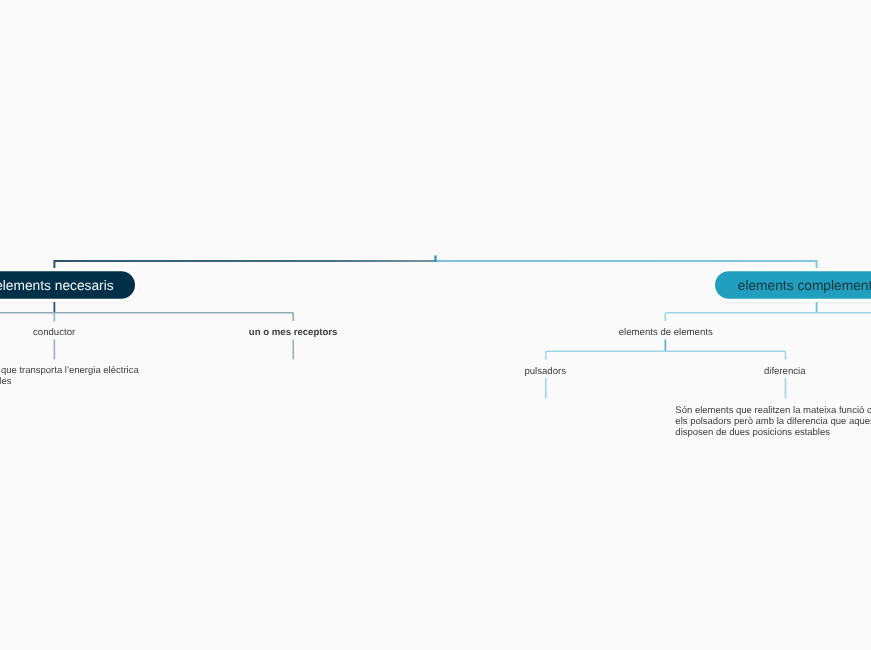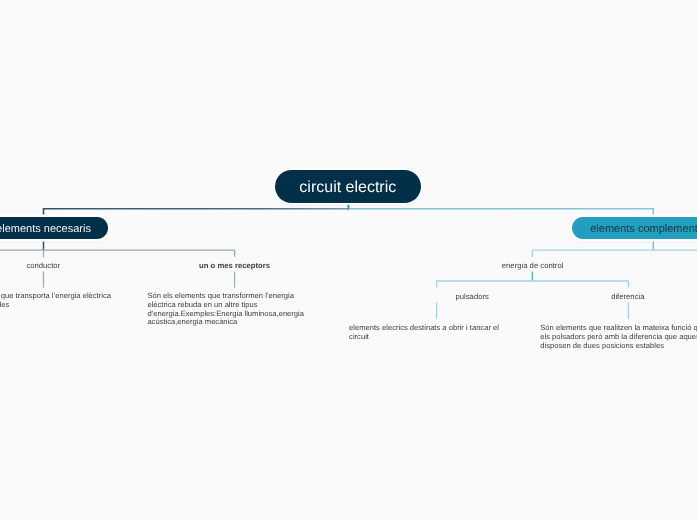--- a/index.html
+++ b/index.html
@@ -51,27 +51,24 @@
     <path d="M532.3 250.2 H740" stroke="#9ed5e8" stroke-width="1.3" fill="none"></path>
     <path d="M532.3 250.2 V256.9" stroke="#9ed5e8" stroke-width="1.3" fill="none"></path>
     <path d="M532.3 271.5 V281" stroke="#55b0cb" stroke-width="1.3" fill="none"></path>
     <path d="M436.6 281 H628.4" stroke="#9ed5e8" stroke-width="1.3" fill="none"></path>
     <path d="M436.6 281 V287.6" stroke="#9ed5e8" stroke-width="1.3" fill="none"></path>
     <path d="M628.4 281 V287.6" stroke="#9ed5e8" stroke-width="1.3" fill="none"></path>
     <path d="M436.6 302.3 V318.8" stroke="#9ed5e8" stroke-width="1.3" fill="none"></path>
     <path d="M628.4 302.3 V318.8" stroke="#9ed5e8" stroke-width="1.3" fill="none"></path>
   </svg>
 
-  <div class="node n-root" style="left:274.8px;top:170.3px;width:146px;height:32.8px;">circuit electric</div>
   <div class="node n-l1a" style="left:-21px;top:217px;width:129px;height:22.4px;">elements necesaris</div>
   <div class="node n-l1b" style="left:571.9px;top:217.4px;width:162px;height:22px;">elements complementaris</div>
 
   <div class="lbl" style="left:43.3px;top:260.6px;transform:translateX(-50%);">conductor</div>
   <div class="lbl" style="left:234.5px;top:260.6px;transform:translateX(-50%);font-weight:bold;">un o mes receptors</div>
-  <div class="lbl" style="left:532.6px;top:260.6px;transform:translateX(-50%);">energia de control</div>
-  <div class="lbl" style="left:436.2px;top:291.6px;transform:translateX(-50%);margin-left:36px;">pulsadors</div>
+  <div class="lbl" style="left:532.6px;top:260.6px;transform:translateX(-50%);">elements de elements</div>
+  <div class="lbl" style="left:436.2px;top:291.6px;transform:translateX(-50%);">pulsadors</div>
   <div class="lbl" style="left:627.8px;top:291.6px;transform:translateX(-50%);">diferencia</div>
 
   <div class="para" style="left:-59.6px;top:291.9px;width:175px;">Són els elements que transporta l’energia elèctrica pel circuit a totes les</div>
-  <div class="para" style="left:147.4px;top:291.9px;width:160px;">Són els elements que transformen l’energia elèctrica rebuda en un altre tipus d’energia.Exemples:Energia lluminosa,energia acústica,energia mecànica</div>
-  <div class="para" style="left:349.1px;top:324.2px;width:160px;">elements elecrics destinats a obrir i tancar  el circuit</div>
   <div class="para" style="left:540.3px;top:324.2px;width:175px;">Són elements que realitzen la mateixa funció que els polsadors però amb la diferencia que aquests disposen de dues posicions estables</div>
 </div>
 
 </body></html>

